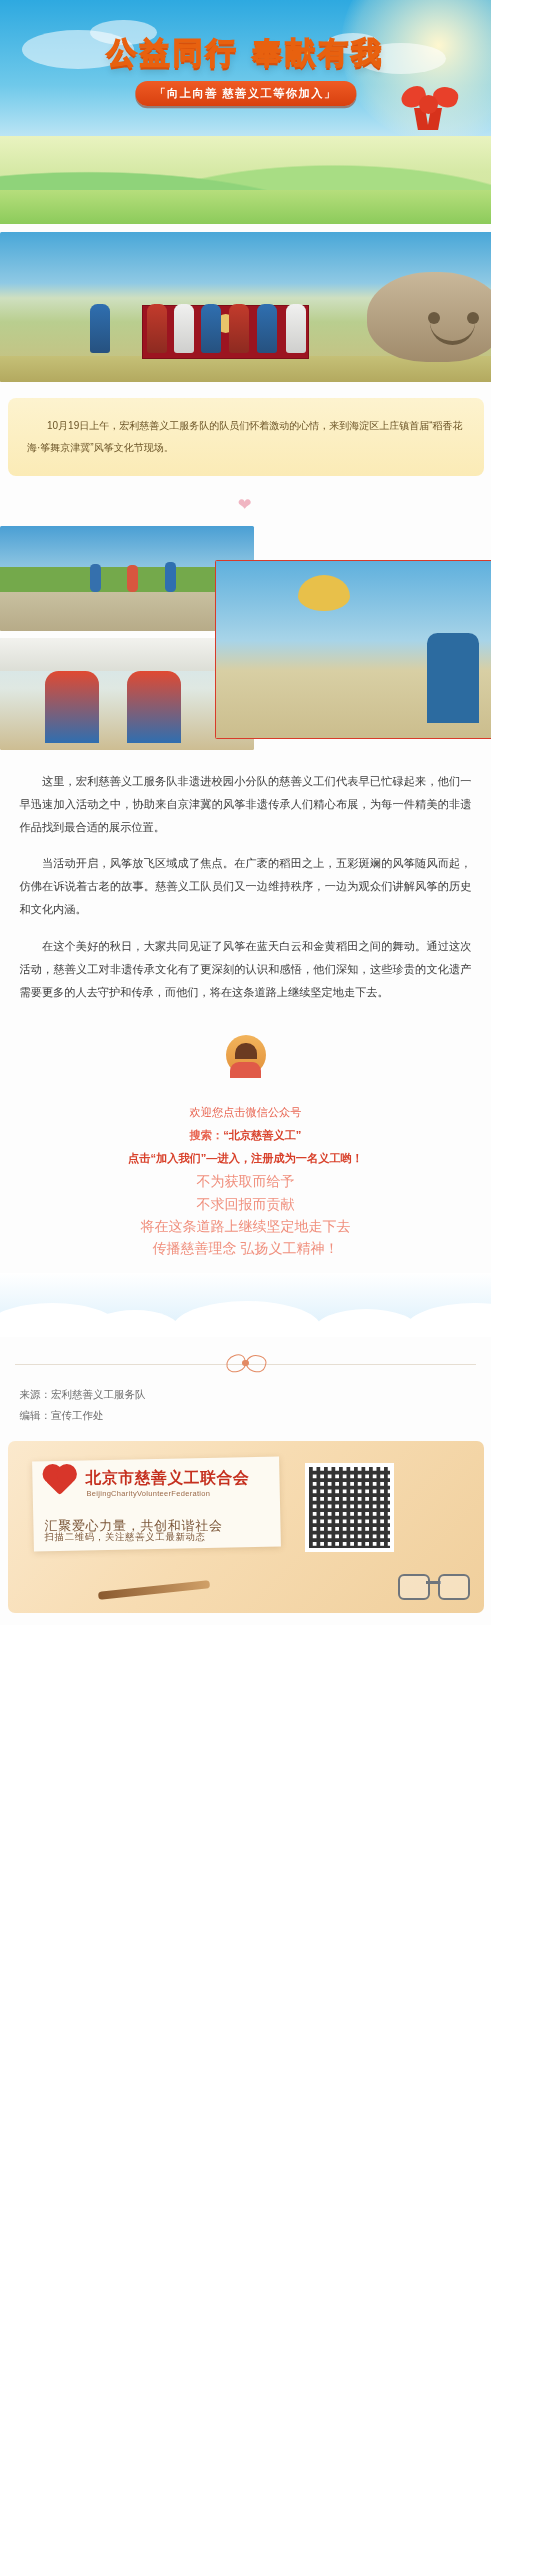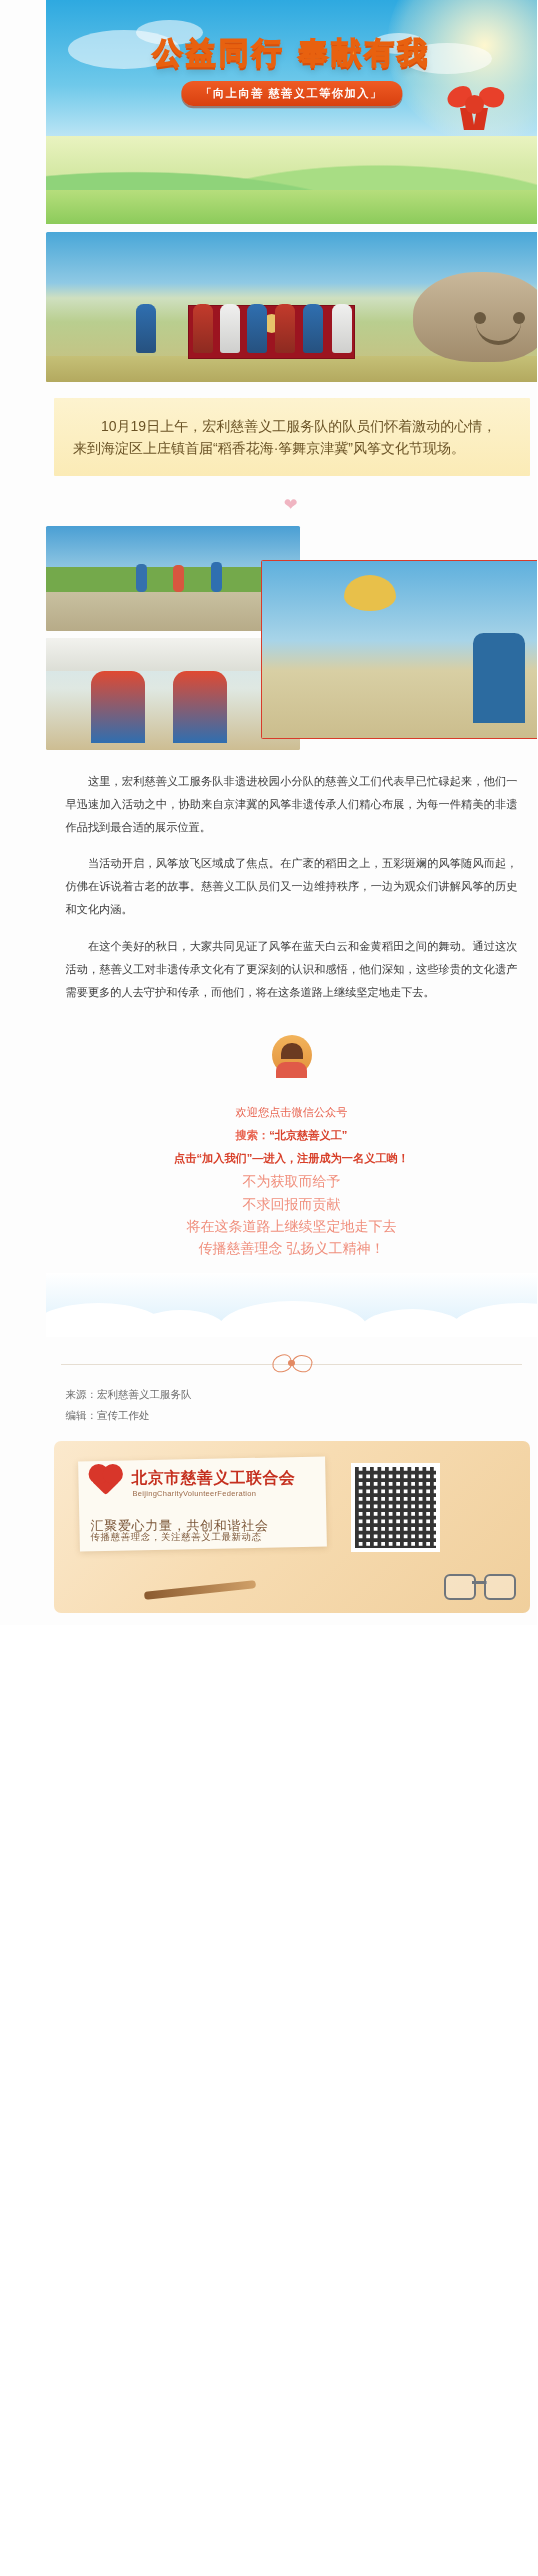--- a/index.html
+++ b/index.html
@@ -7,21 +7,20 @@
     width:539px;
     background:#ffffff;
     font-family:"Liberation Sans","DejaVu Sans",sans-serif;
     color:#333;
   }
   .page{
     width:491px;
     position:relative;
     overflow:hidden;
     background:#fdfdfd;
-    padding-left:46px;
   }
 
   
   .banner{
     position:relative;
     height:224px;
     background:linear-gradient(180deg,#2ea9e0 0%,#6fc9ea 38%,#bfe6f5 62%,#f6f0cf 80%,#f3e2b4 100%);
     overflow:hidden;
   }
   .banner .sun{
@@ -107,21 +106,21 @@
   .hero-photo .person{
     position:absolute;bottom:28.4px;width:19.5px;height:49px;border-radius:7.5px 7.5px 3px 3px;
   }
   .hero-photo .grassline{
     position:absolute;left:0;right:0;bottom:0;height:25.4px;background:linear-gradient(180deg,#c5c077,#b3a95f);
   }
 
   
   .yellow-card{
     margin:16.5px 7.5px 0;background:linear-gradient(180deg,#fdf3cf,#fbebb6);
-    border-radius:1px;padding:16.5px 19.5px;line-height:22.4px;font-size:14px;color:#6a5326;
+    border-radius:8px;padding:16.5px 19.5px;line-height:22.4px;font-size:10px;color:#6a5326;
     text-indent:2em;
   }
   .divider-heart{
     text-align:center;margin:19.5px 0 12px;color:#f0b5c2;font-size:16.5px;letter-spacing:1.5px;
   }
 
   
   .collage{
     position:relative;width:524px;margin:0 auto;height:224px;
   }
@@ -363,21 +362,21 @@
   </div>
 
   <div class="footer-card">
     <div class="paper"></div>
     <div class="fed-logo">
       <div class="heart"></div>
     </div>
     <div class="fed-name">北京市慈善义工联合会</div>
     <div class="fed-en">BeijingCharityVolunteerFederation</div>
     <div class="fed-l1">汇聚爱心力量，共创和谐社会</div>
-    <div class="fed-l2">传播慈善理念，关注慈善义工最新动态</div>
+    <div class="fed-l2">扫描二维码，关注慈善义工最新动态</div>
     <div class="pen"></div>
     <div class="qr">
         <div class="cells"></div>
       </div>
     <div class="glasses">
       <div class="lens lens-l"></div>
       <div class="bridge"></div>
       <div class="lens lens-r"></div>
     </div>
   </div>

